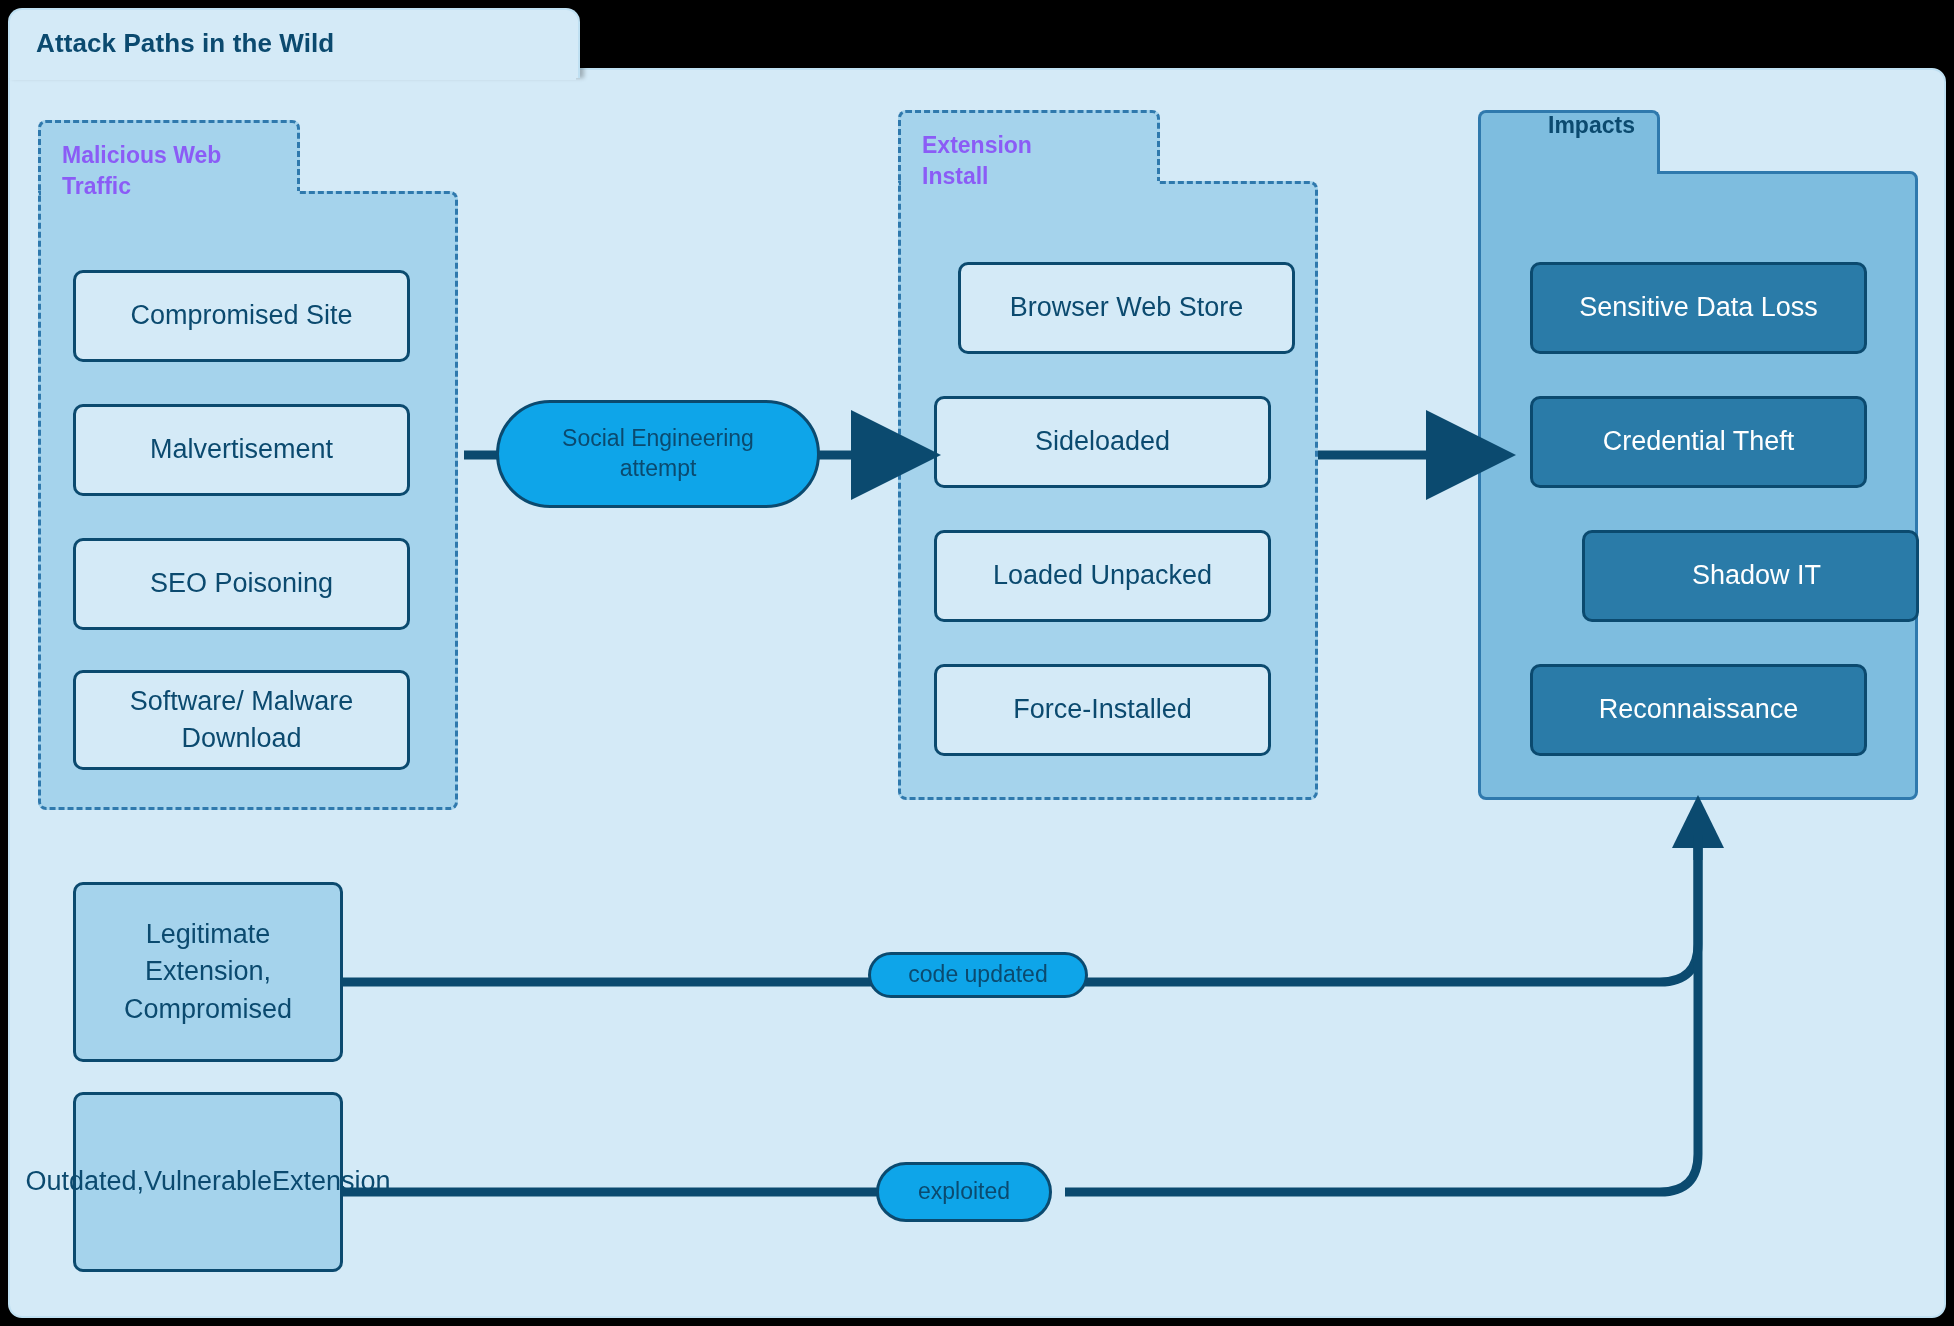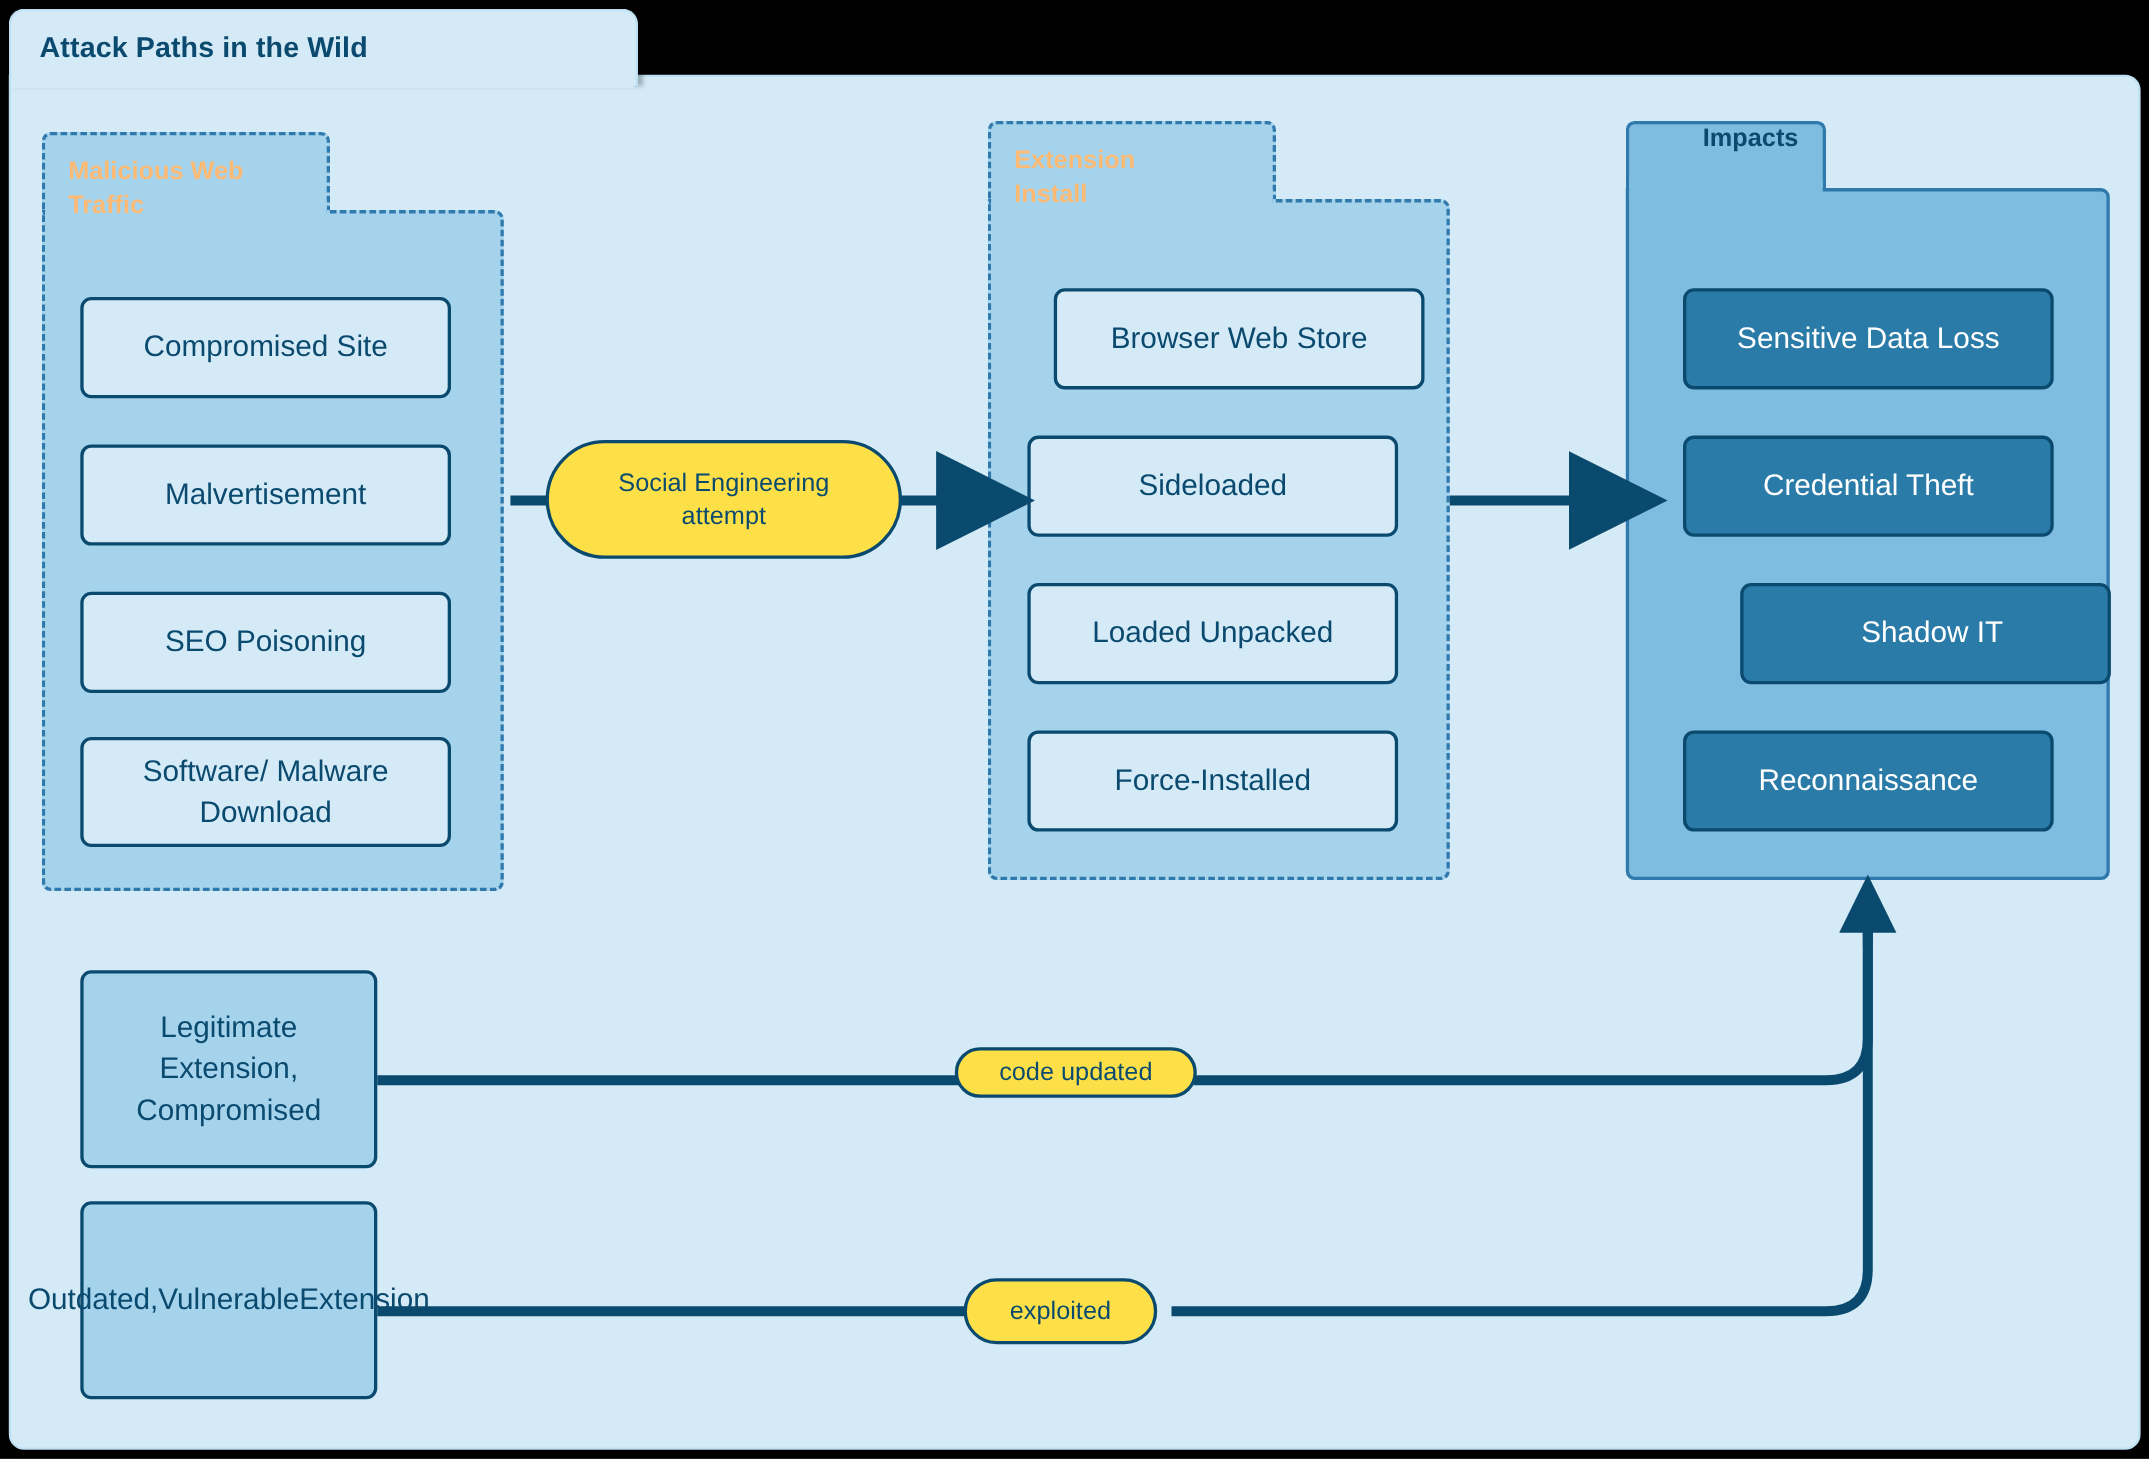--- a/index.html
+++ b/index.html
@@ -72,21 +72,21 @@
     border-radius: 0 8px 8px 8px;
   }
   .dgroup .dg-patch {
     position: absolute;
     background: #a5d3ec;
   }
   .dgroup .dg-title {
     position: absolute;
     font-size: 23px;
     font-weight: bold;
-    color: #fdba74;
+    color: #8b5cf6;
     line-height: 1.35;
     z-index: 4;
   }
 
   
   .sgroup { position: absolute; z-index: 3; }
   .sgroup .sg-tab {
     position: absolute;
     left: 0; top: 0;
     background: #7ebddf;
@@ -131,21 +131,21 @@
   .node.mid   { background: #a5d3ec; color: #0b4a6f; }
   .node.dark  { background: #2a7ba8; color: #ffffff; }
 
   
   .pill {
     position: absolute;
     display: flex;
     align-items: center;
     justify-content: center;
     text-align: center;
-    background: #fde047;
+    background: #0ea5e9;
     border: 3px solid #0b4a6f;
     border-radius: 999px;
     color: #0b4a6f;
     font-size: 23px;
     line-height: 1.3;
     z-index: 8;
   }
 
   
   #edges {

